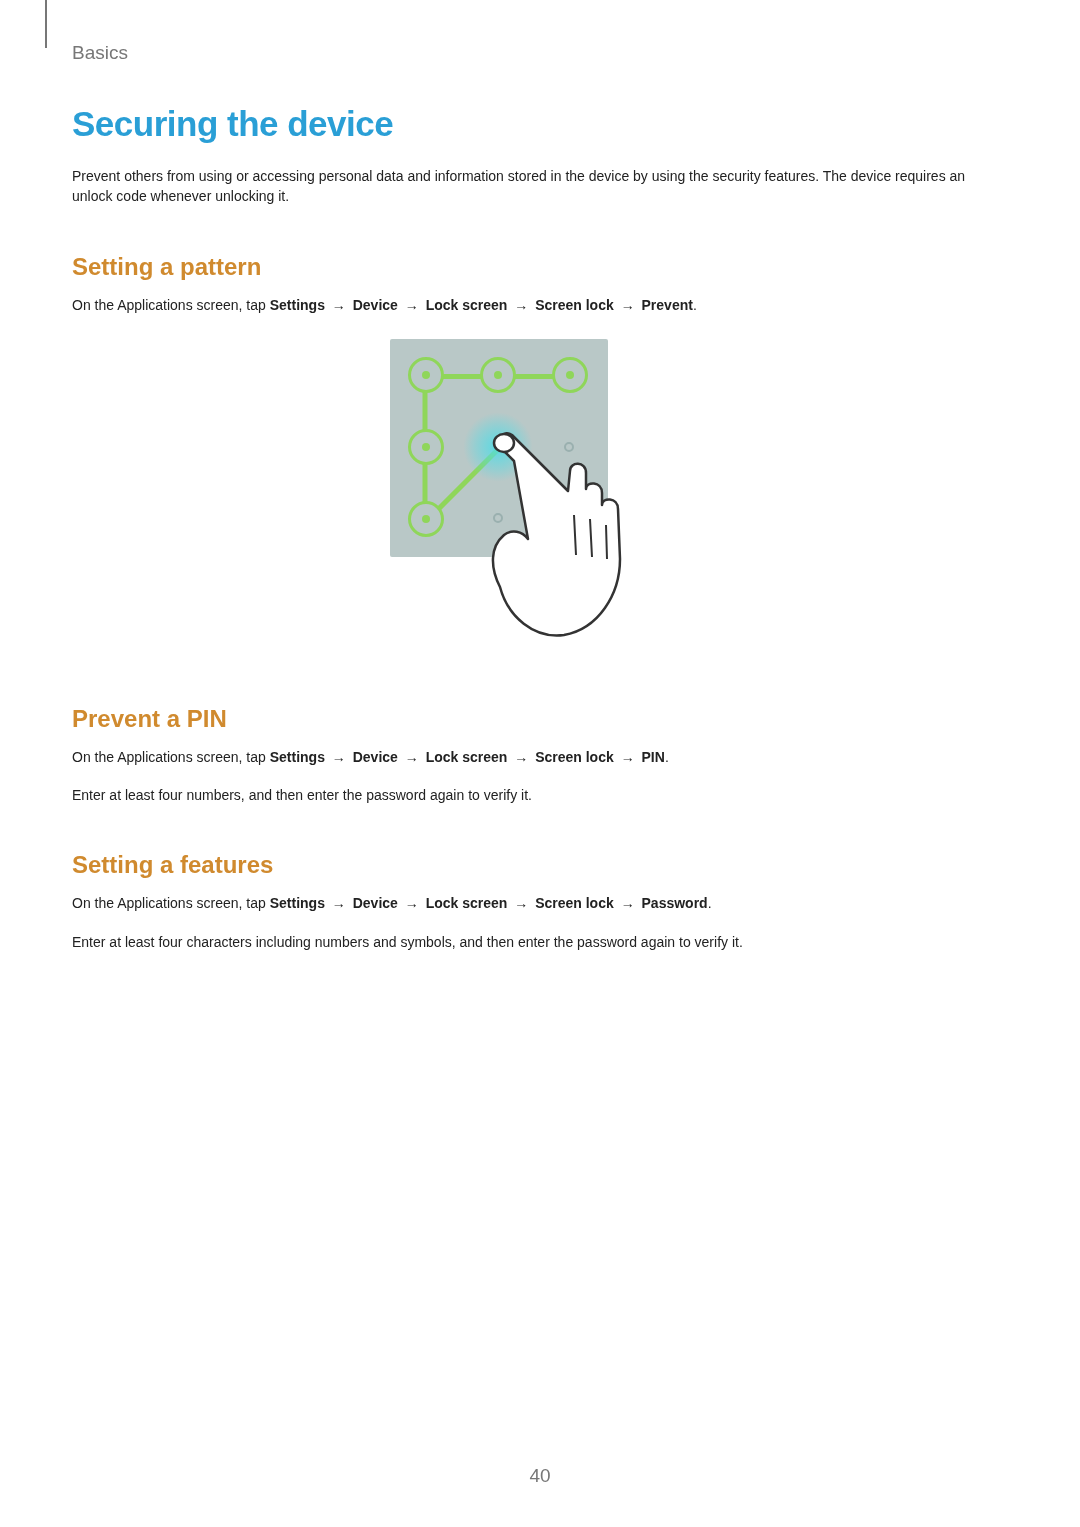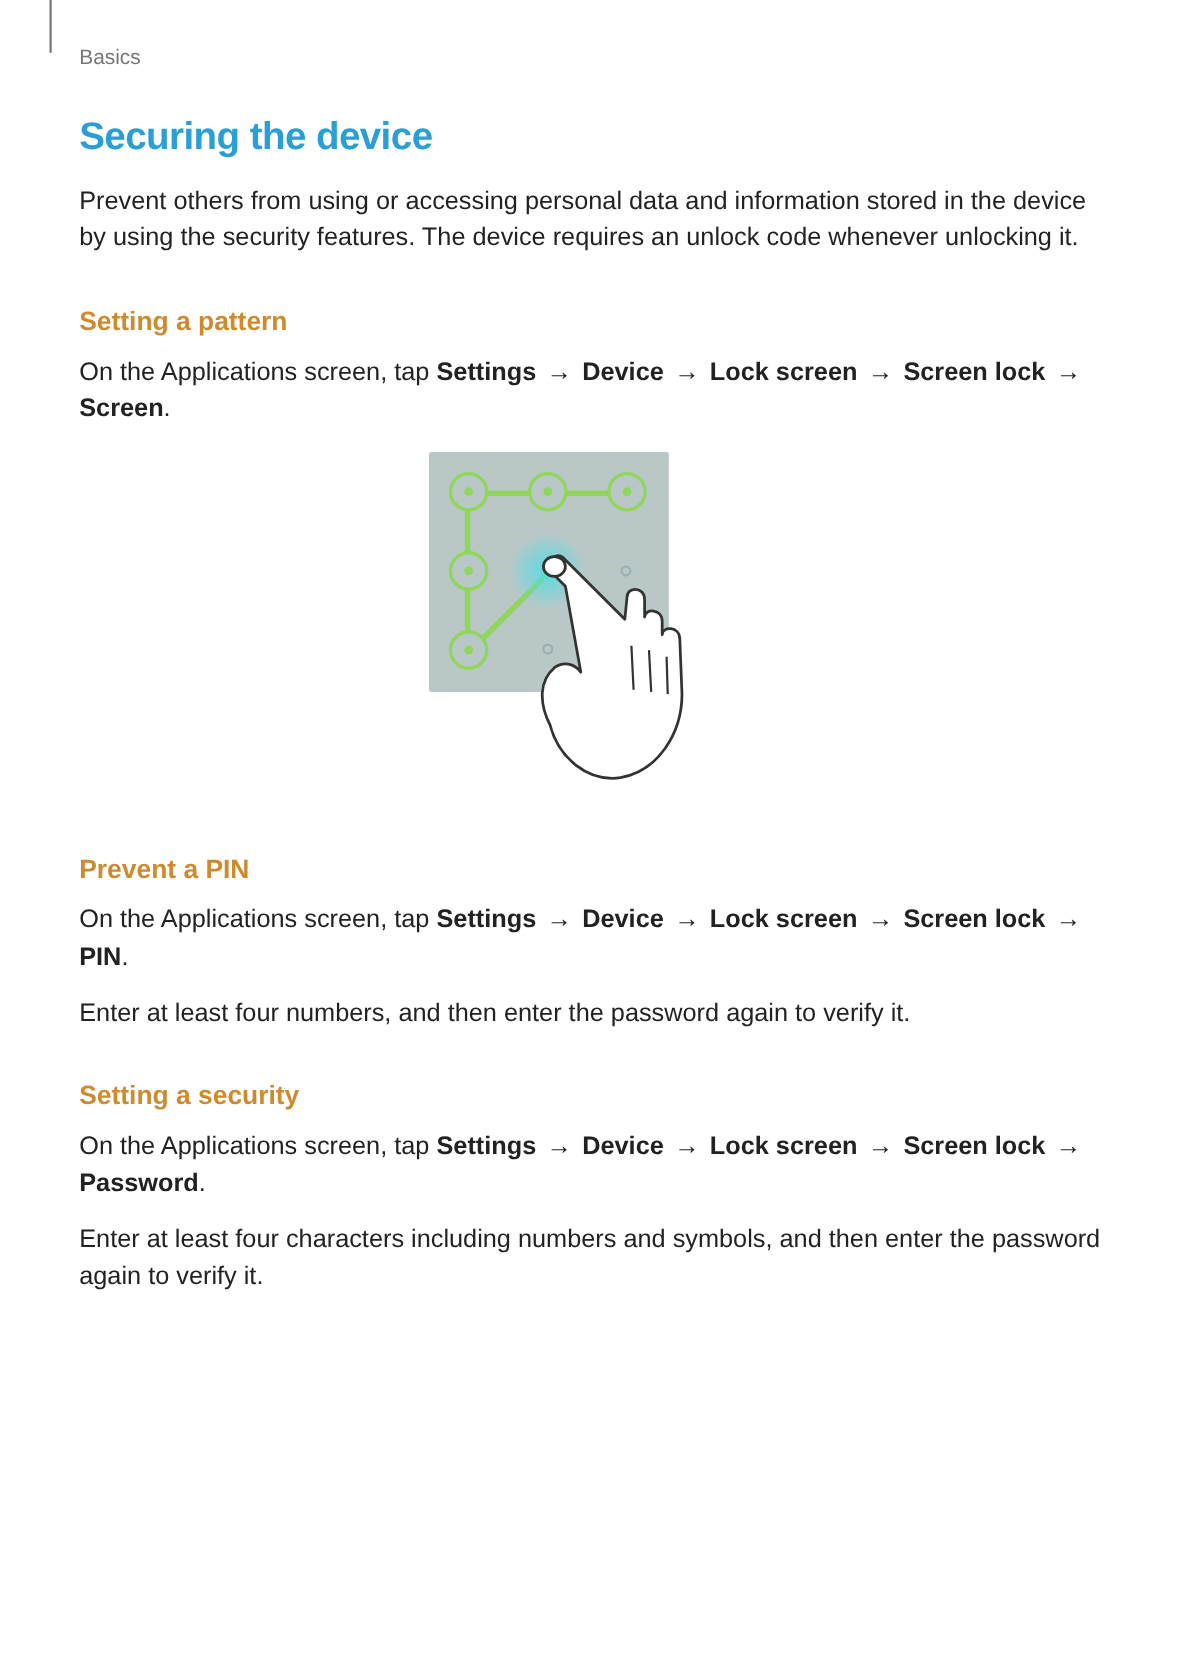--- a/index.html
+++ b/index.html
@@ -34,21 +34,21 @@
     margin-bottom: 40px;
   }
   h1.title {
     font-size: 35px;
     font-weight: 700;
     color: #2a9fd6;
     margin: 0 0 22px 0;
     letter-spacing: -0.5px;
   }
   p.body {
-    font-size: 23px;
+    font-size: 14px;
     line-height: 1.45;
     margin: 0 0 18px 0;
     color: #222;
   }
   h2.subhead {
     font-size: 24px;
     font-weight: 700;
     color: #d08a2e;
     margin: 46px 0 14px 0;
   }
@@ -131,21 +131,21 @@
   <h2 class="subhead">Setting a pattern</h2>
   <p class="body">
     <span>On the Applications screen, tap </span><span class="bold">Settings</span>
     <span class="arrow">→</span>
     <span class="bold">Device</span>
     <span class="arrow">→</span>
     <span class="bold">Lock screen</span>
     <span class="arrow">→</span>
     <span class="bold">Screen lock</span>
     <span class="arrow">→</span>
-    <span class="bold">Screen</span><span>.</span>
+    <span class="bold">Prevent</span><span>.</span>
   </p>
 
   <div class="figure">
     <div class="pattern-wrap">
       <div class="pattern-box">
 
         <div class="line" style="left:37px; top:35px; width:72px;"></div>
         <div class="line" style="left:109px; top:35px; width:72px;"></div>
         <div class="line" style="left:35px; top:37px; width:72px; transform:rotate(90deg);"></div>
         <div class="line" style="left:35px; top:109px; width:72px; transform:rotate(90deg);"></div>
@@ -203,27 +203,28 @@
     <span class="bold">Device</span>
     <span class="arrow">→</span>
     <span class="bold">Lock screen</span>
     <span class="arrow">→</span>
     <span class="bold">Screen lock</span>
     <span class="arrow">→</span>
     <span class="bold">PIN</span><span>.</span>
   </p>
   <p class="body">Enter at least four numbers, and then enter the password again to verify it.</p>
 
-  <h2 class="subhead">Setting a security</h2>
+  <h2 class="subhead">Setting a features</h2>
   <p class="body">
     <span>On the Applications screen, tap </span><span class="bold">Settings</span>
     <span class="arrow">→</span>
     <span class="bold">Device</span>
     <span class="arrow">→</span>
     <span class="bold">Lock screen</span>
     <span class="arrow">→</span>
     <span class="bold">Screen lock</span>
     <span class="arrow">→</span>
     <span class="bold">Password</span><span>.</span>
   </p>
   <p class="body">Enter at least four characters including numbers and symbols, and then enter the password again to verify it.</p>
 
+  <div class="page-number">40</div>
 </div>
 
 </body></html>

